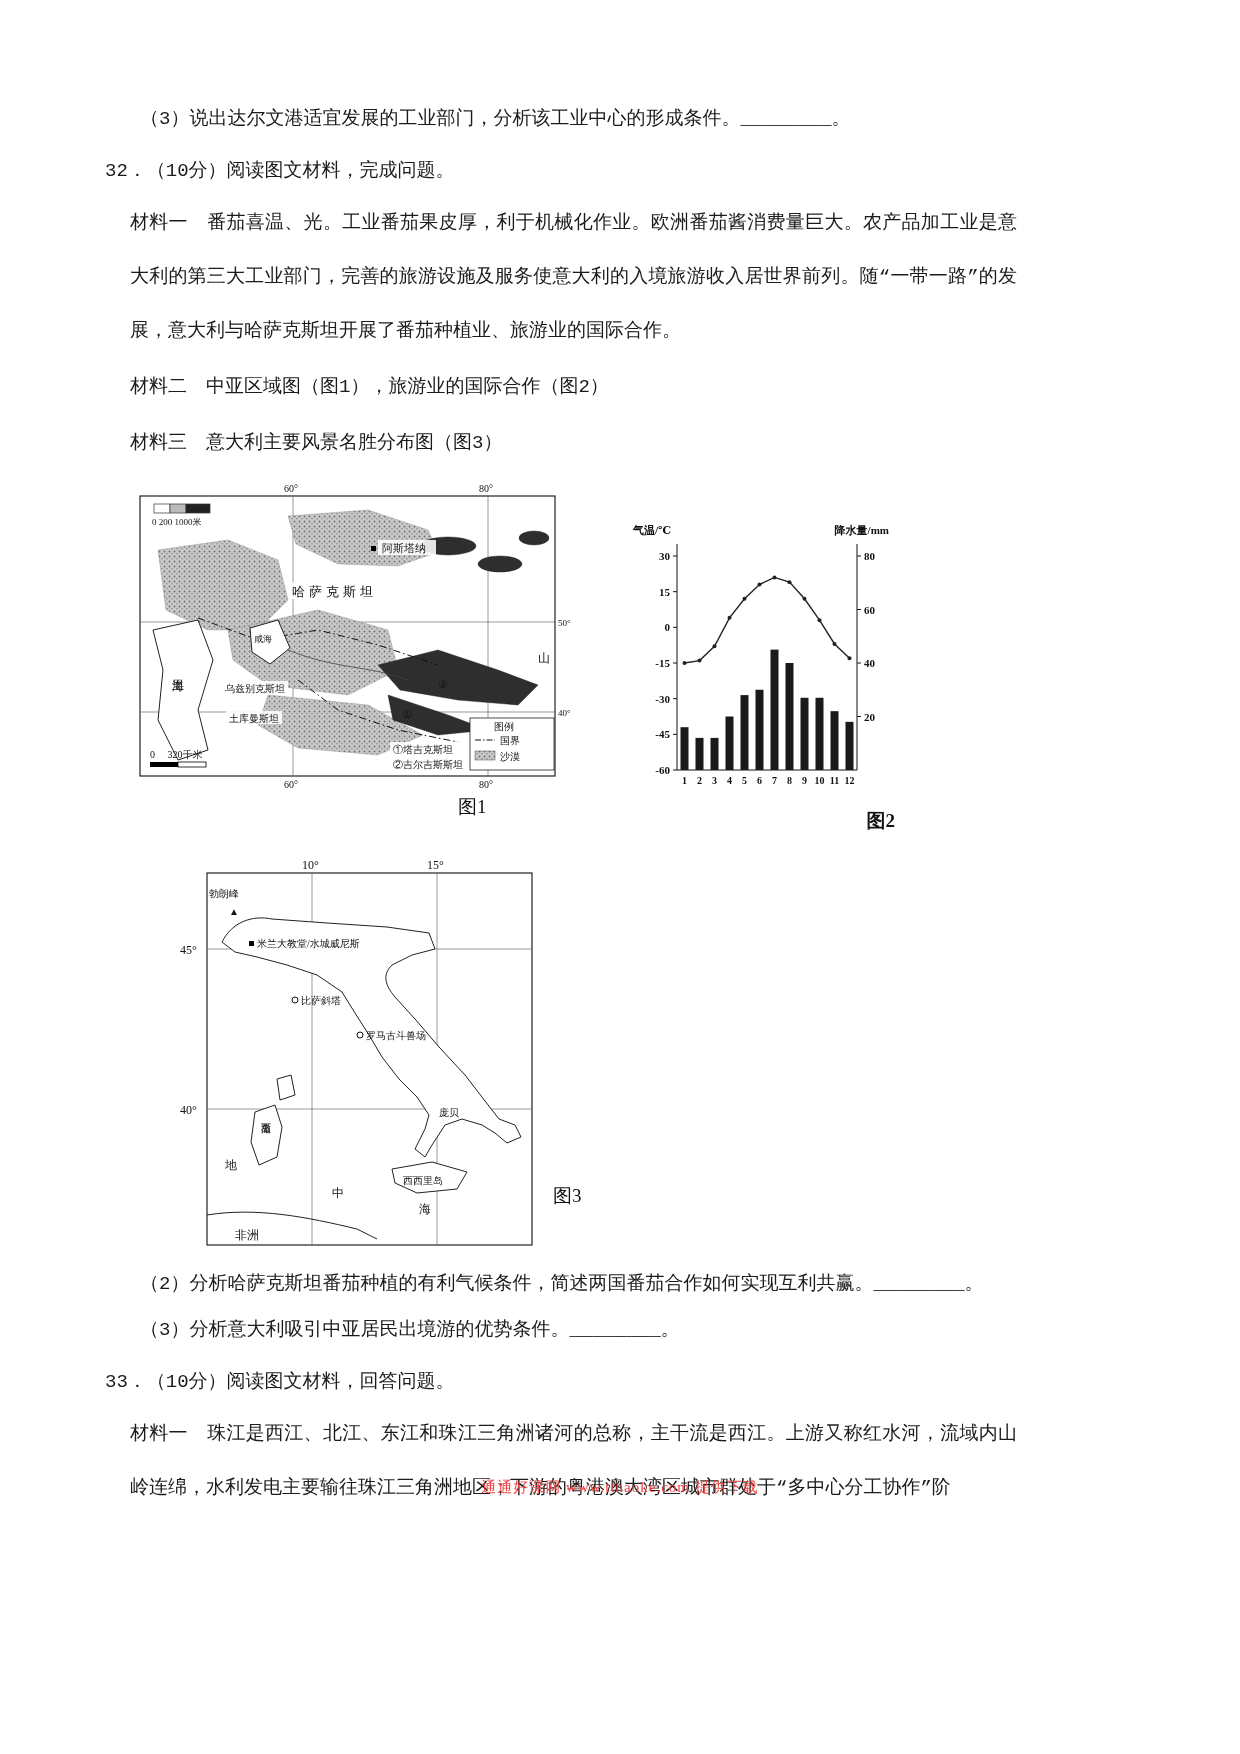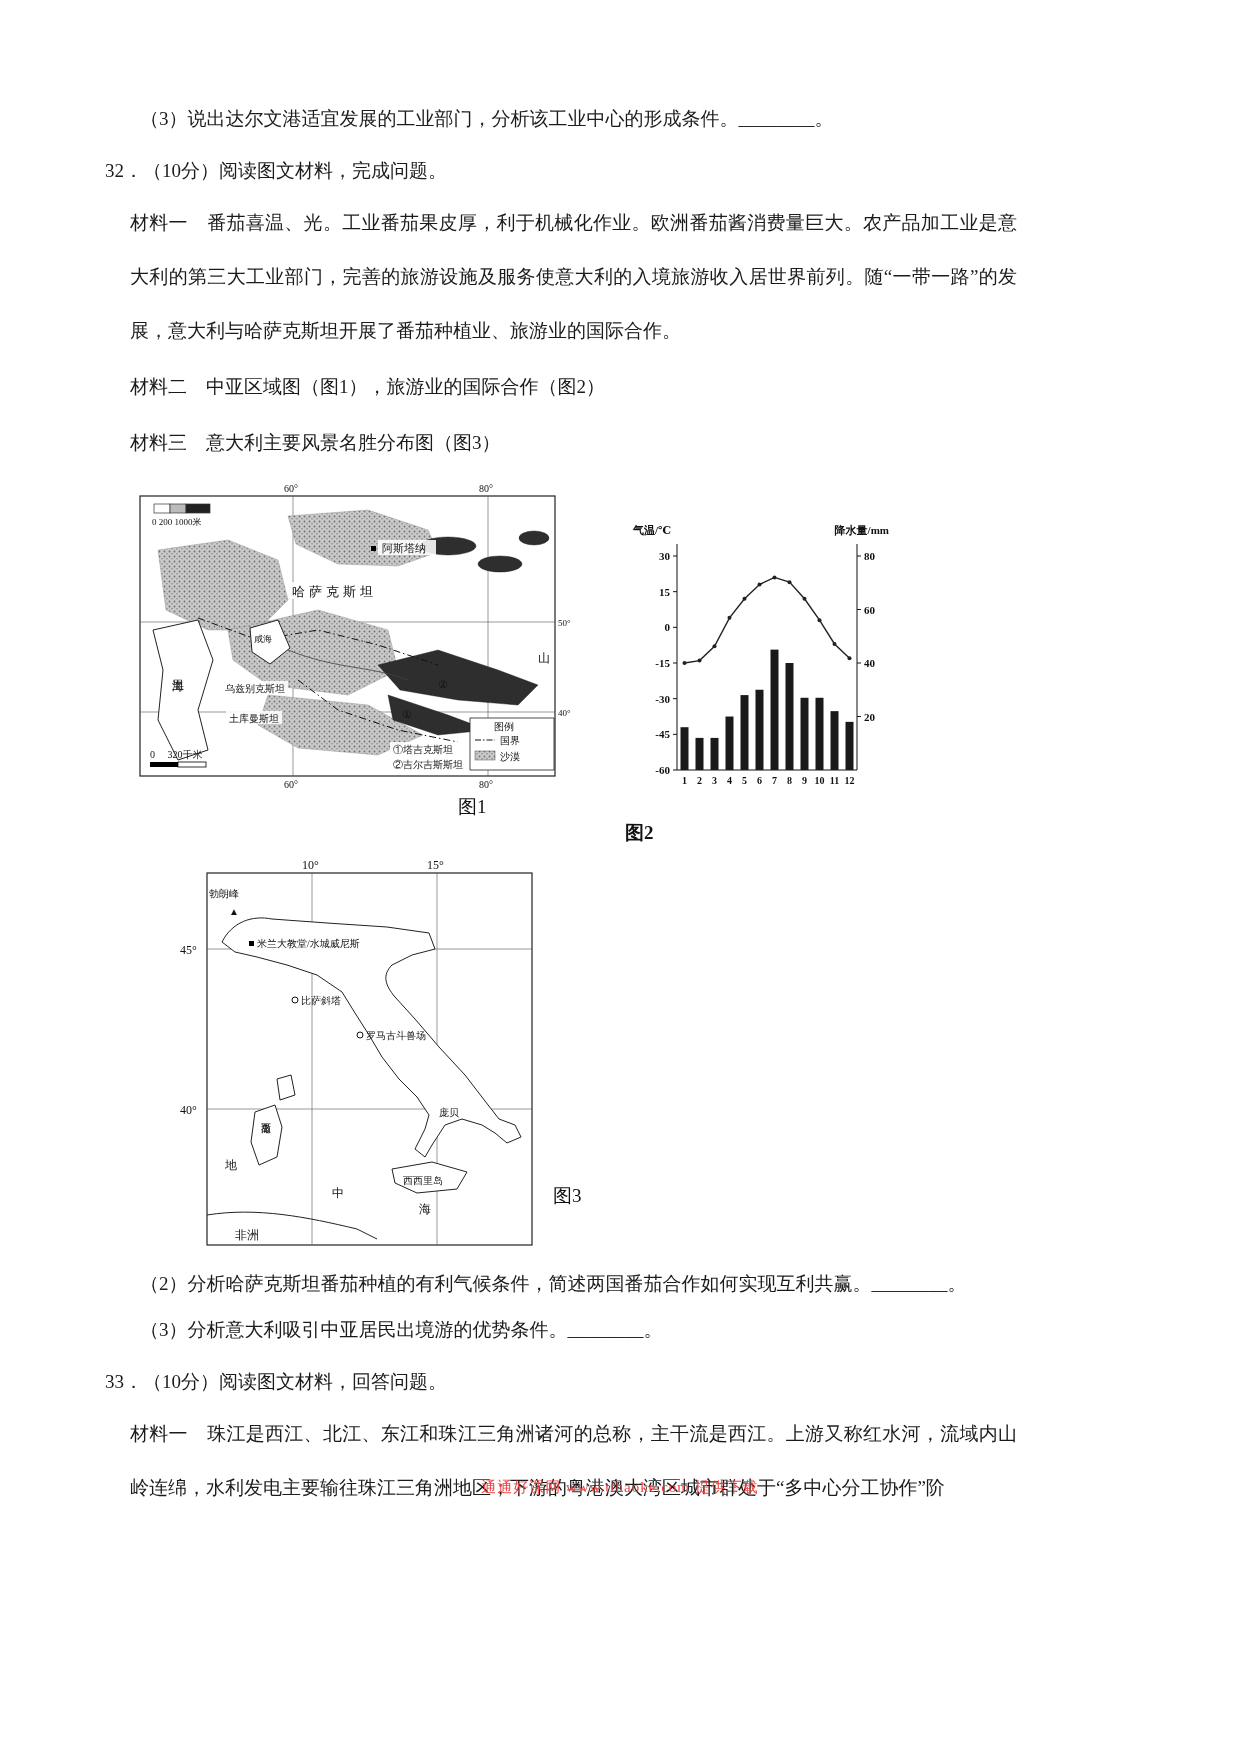--- a/index.html
+++ b/index.html
@@ -1,28 +1,28 @@
 <!DOCTYPE html>
 <html><head>
 <meta charset="utf-8">
 <style>
   html,body{margin:0;padding:0;background:#e8e8e8;}
   .page{position:relative;width:1240px;height:1754px;background:#ffffff;color:#1b1b1b;
         font-family:"Liberation Serif","DejaVu Serif",serif;font-size:19px;overflow:hidden;margin:0 auto;}
   .content{position:absolute;left:105px;top:96px;width:912px;}
-  p{margin:0;}
+  p{margin:0;font-family:Liberation Mono, monospace;}
   .q-sub{margin-left:35px;line-height:46px;}
   .q-head{margin-left:0;line-height:46px;margin-top:6px;}
   .material{margin-left:25px;line-height:54px;text-align:justify;margin-top:2px;}
   .figures-row{position:relative;height:358px;margin-top:10px;}
   .map1-block{position:absolute;left:33px;top:0;width:440px;}
   .chart-block{position:absolute;left:520px;top:30px;width:270px;font-weight:bold;}
   .cap{font-size:19px;color:#111;}
   .cap1{margin-left:320px;margin-top:2px;font-family:Liberation Serif, serif;}
-  .cap2{text-align:left;margin-top:14px;}
+  .cap2{text-align:right;margin-top:2px;}
   .map3-block{position:relative;height:404px;margin-top:19px;}
   .map3-block svg{margin-left:72px;}
   .cap3{position:absolute;left:448px;top:326px;}
   .footer{position:absolute;left:0;top:1478px;width:100%;text-align:center;
           font-size:15px;color:#ef4444;letter-spacing:1px;}
   svg{display:block;}
   svg text{font-family:"Liberation Serif","DejaVu Serif",serif;fill:#111;}
   .t9{font-size:9px;}  .t10{font-size:10px;} .t11{font-size:11px;}
   .t12{font-size:12px;} .t13{font-size:13px;letter-spacing:4px;}
   .vtext{writing-mode:vertical-rl;text-orientation:upright;}

